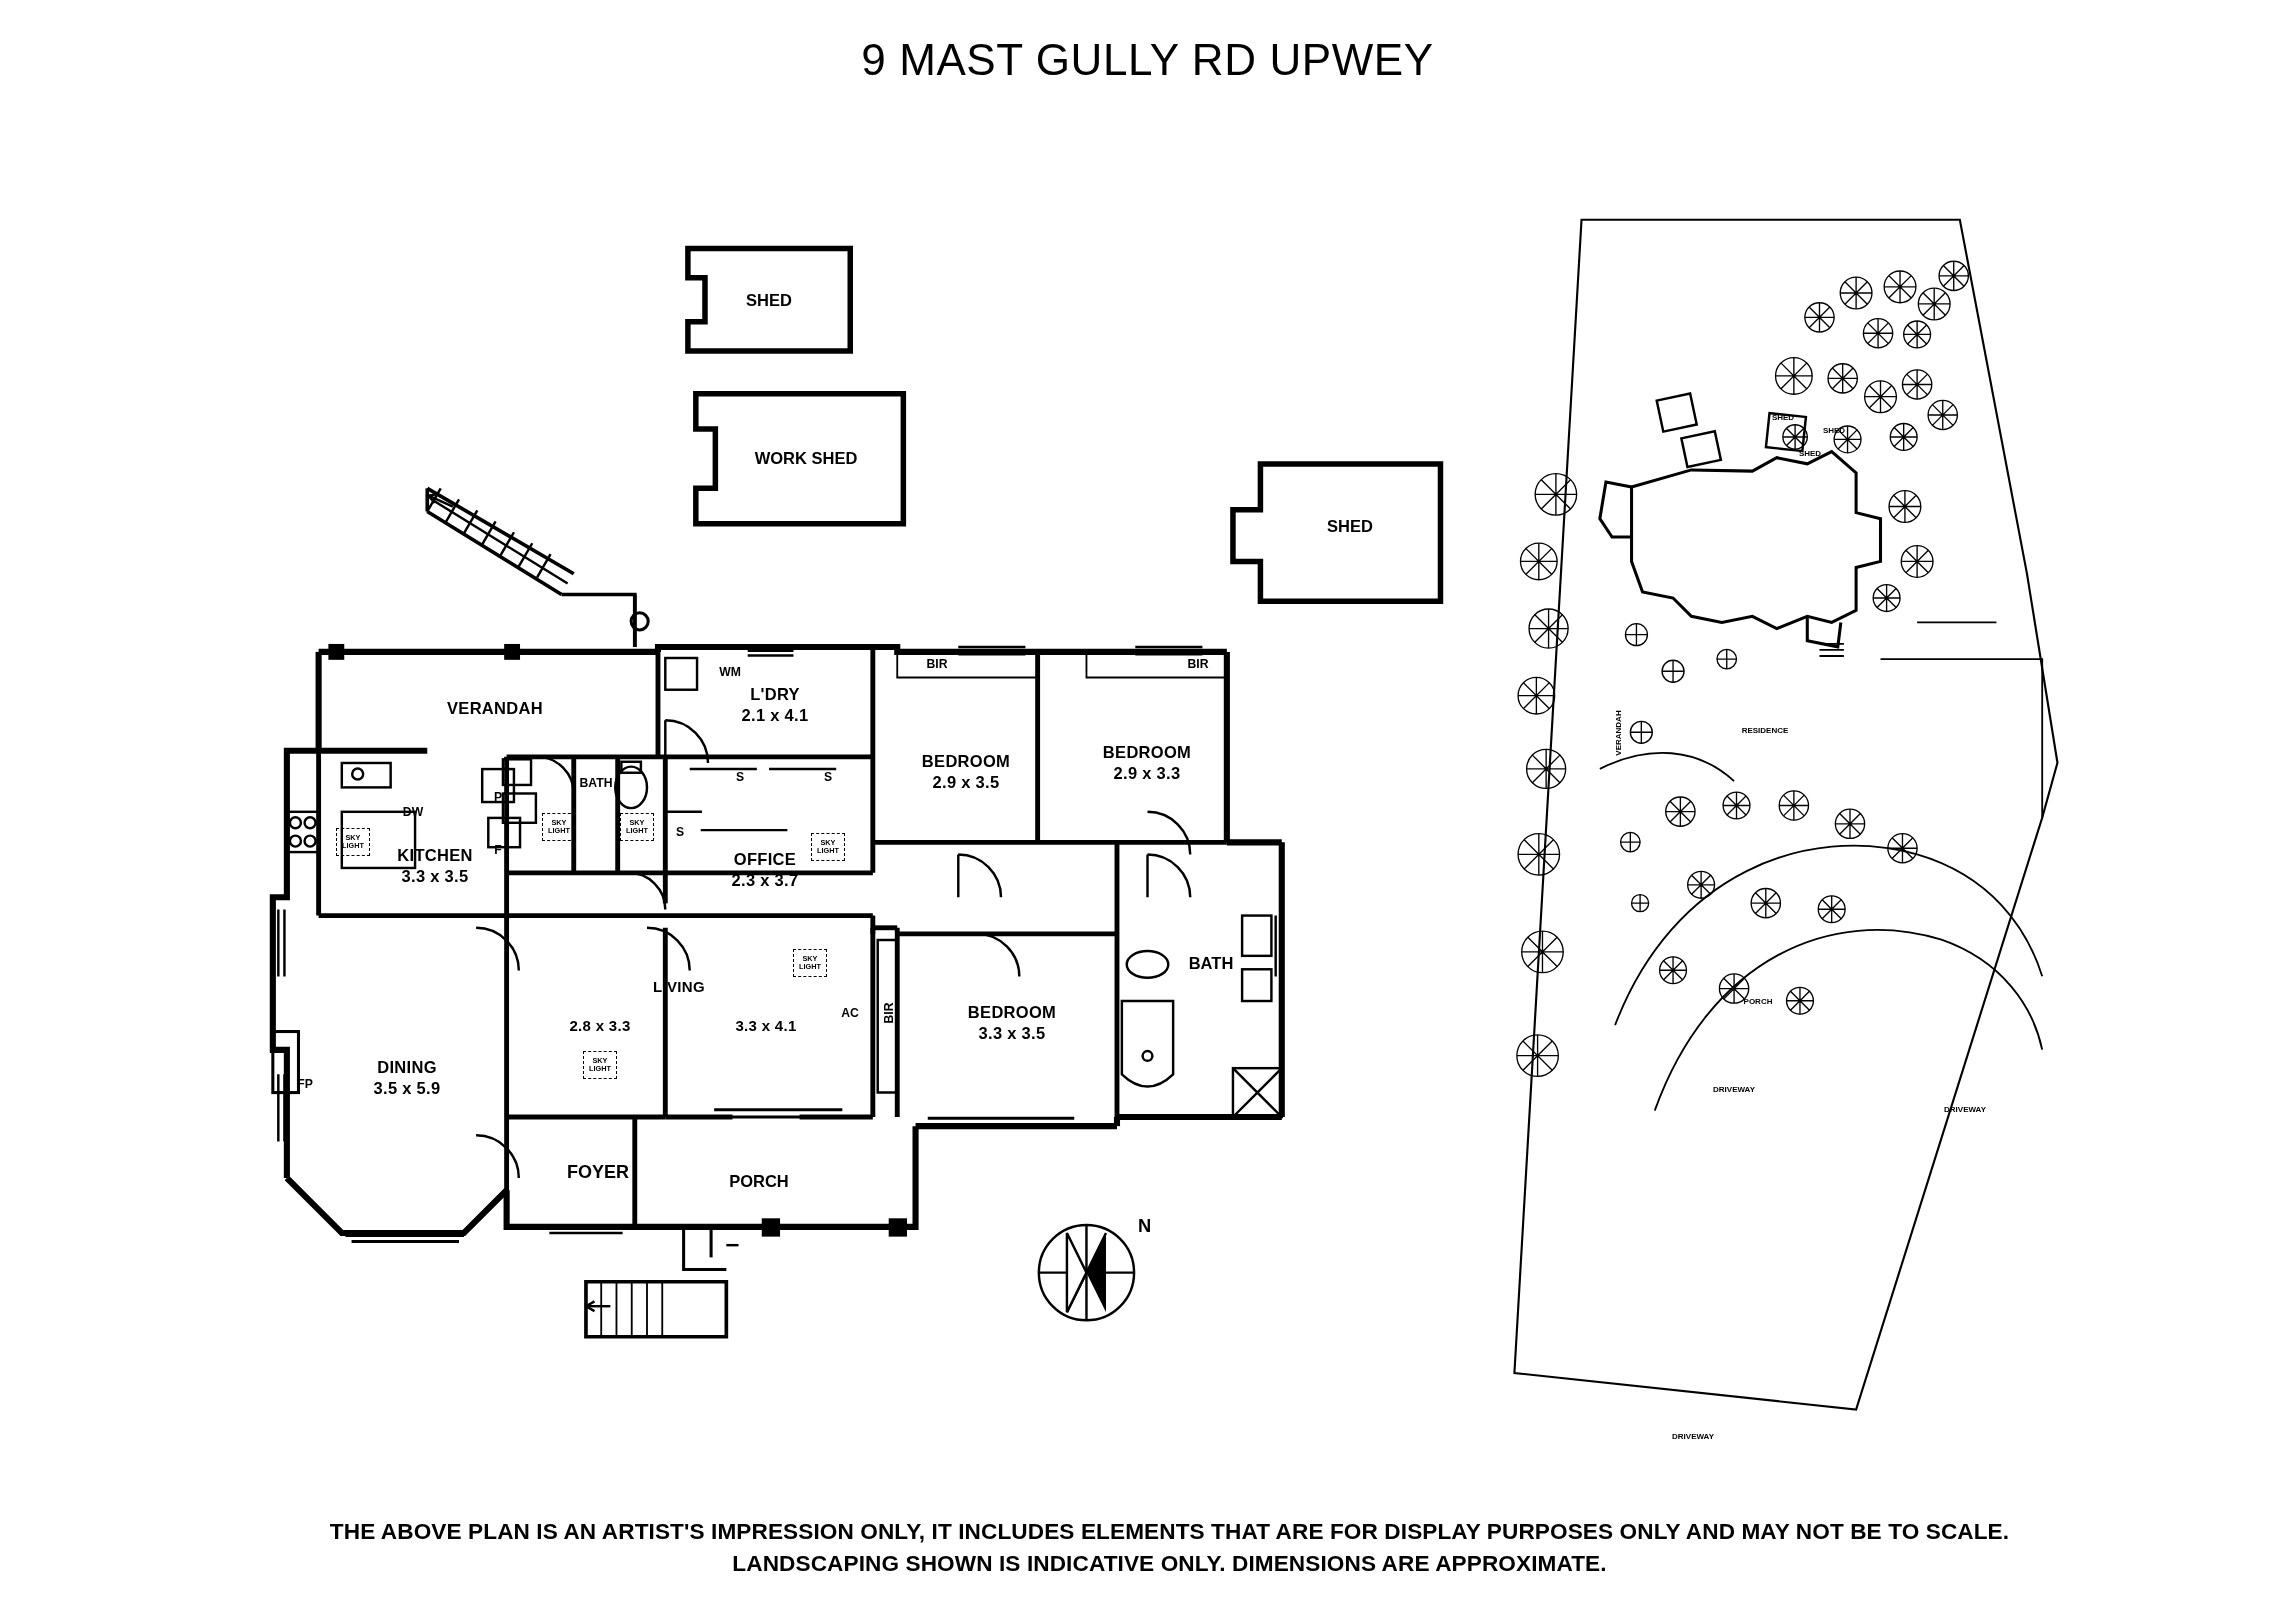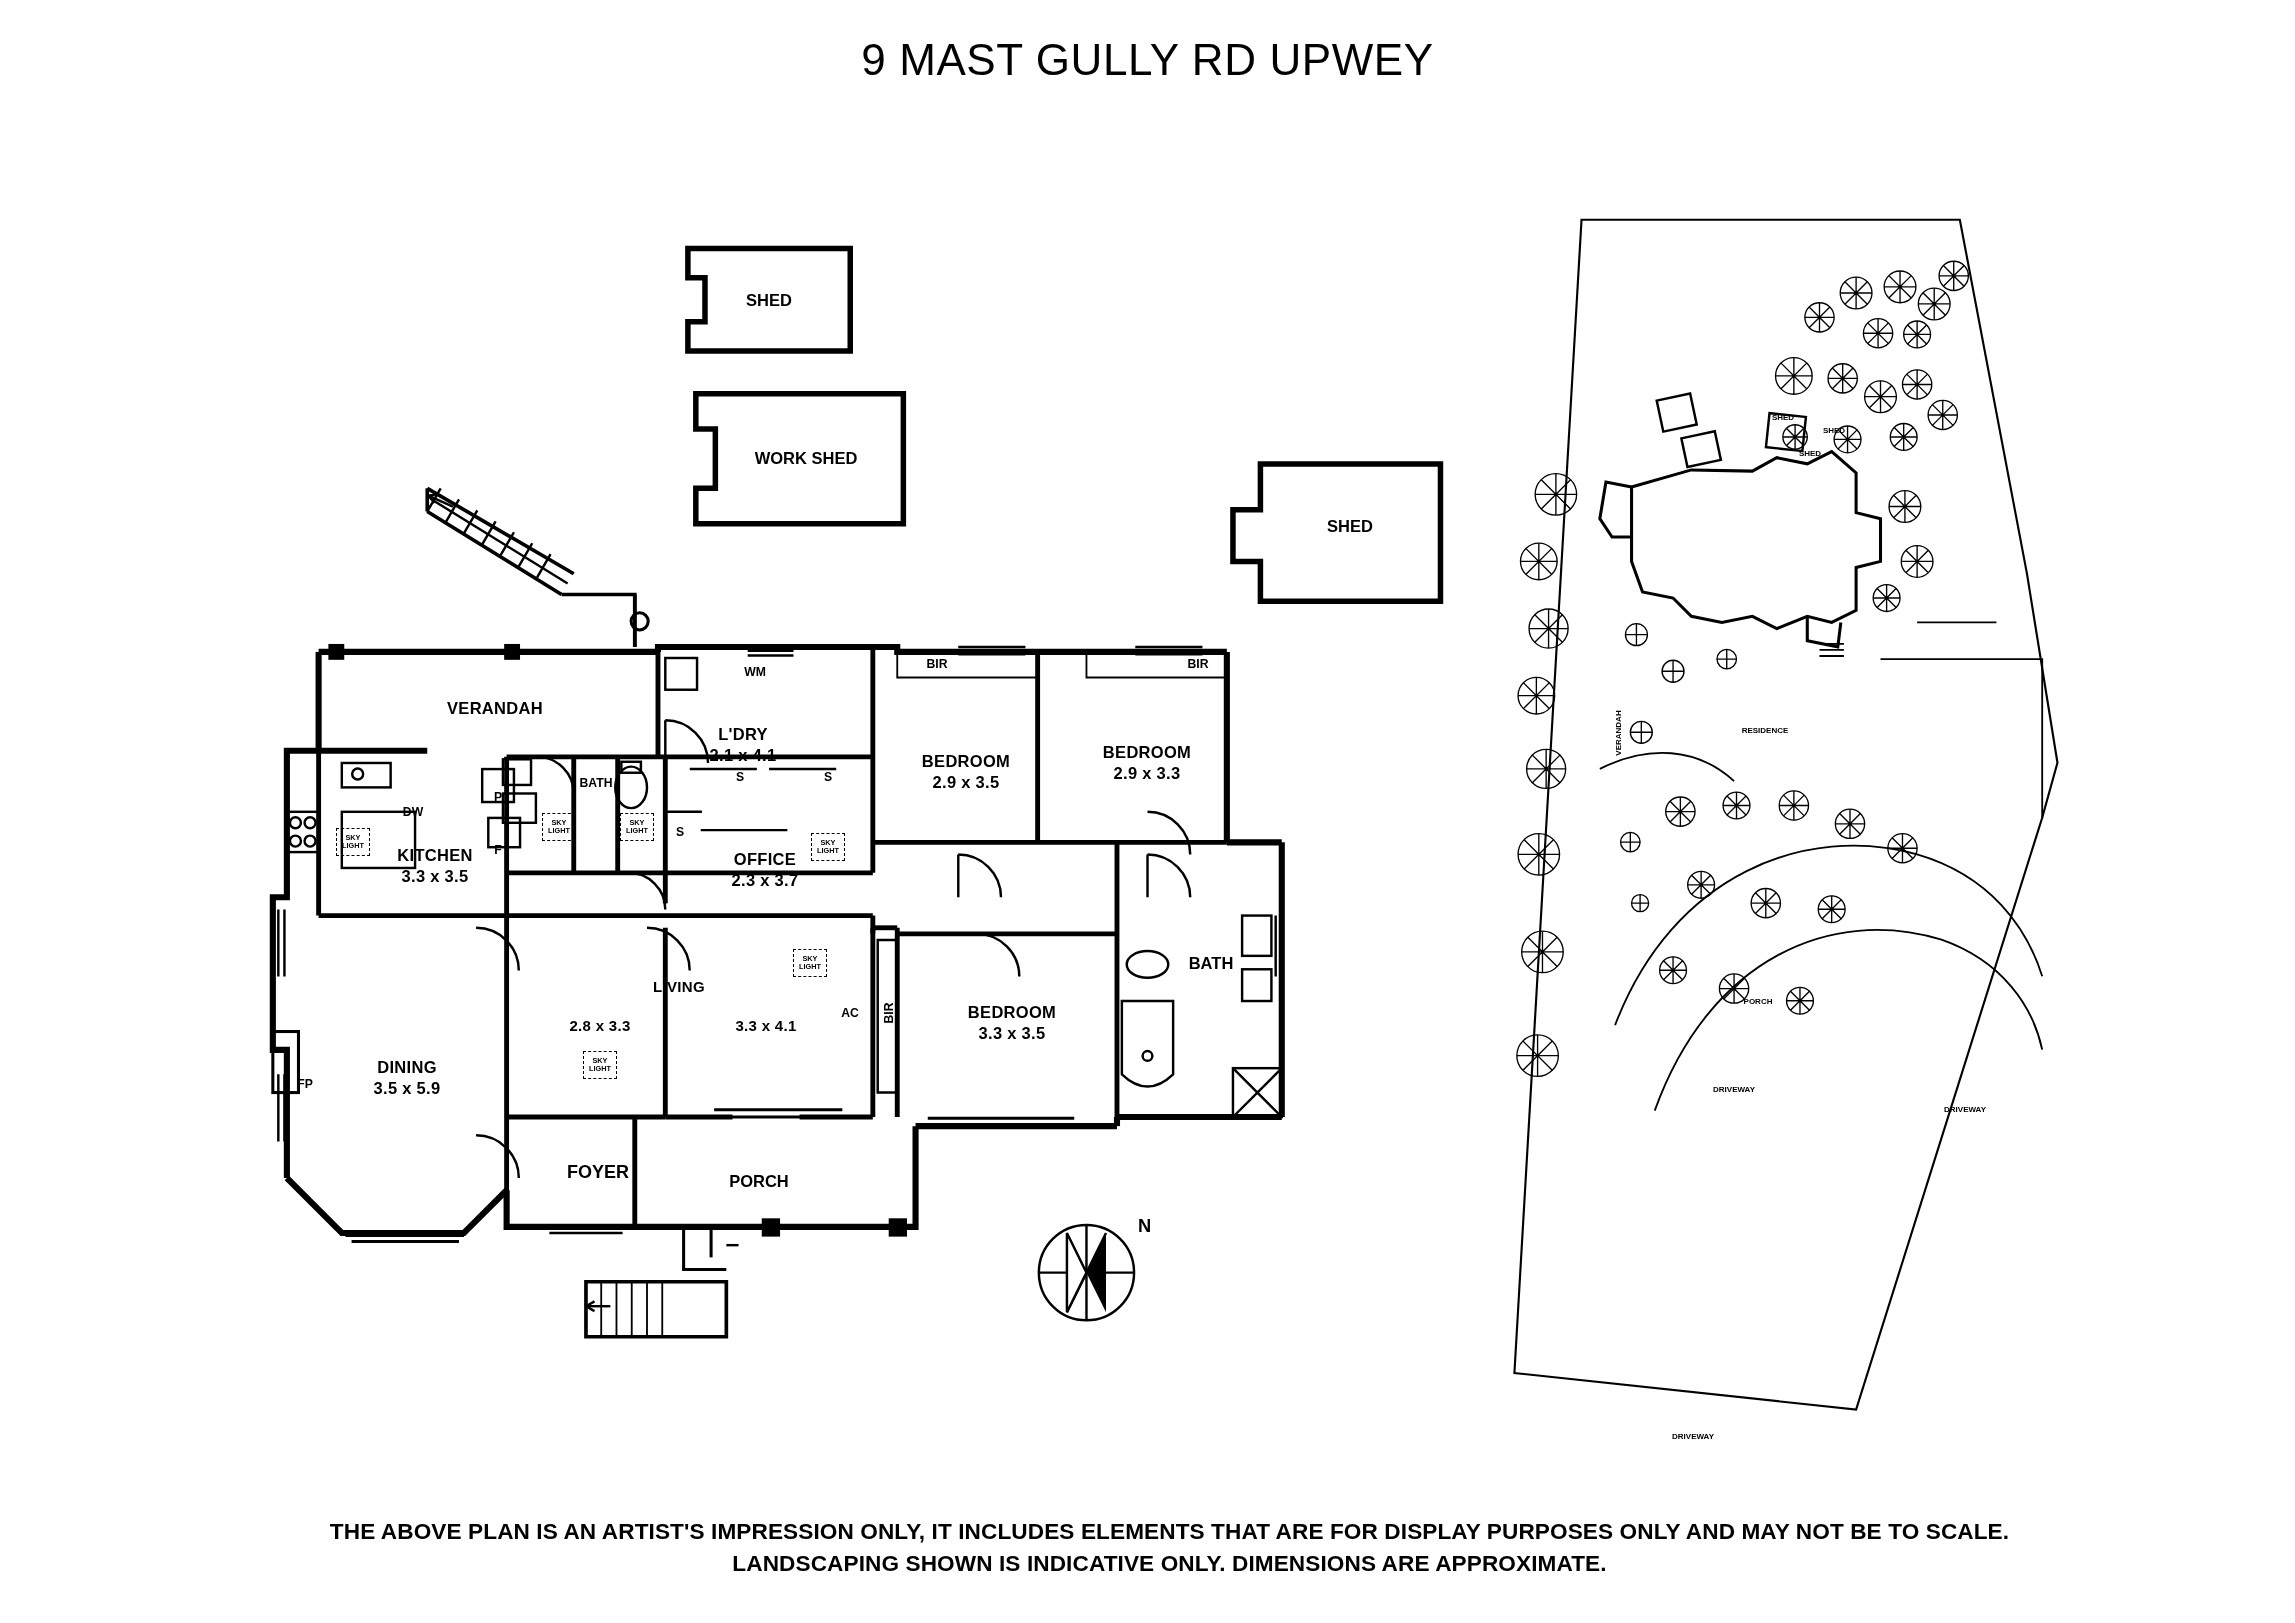--- a/index.html
+++ b/index.html
@@ -327,23 +327,23 @@
         <polygon points="1812,2020 1780,2085 1812,2150" fill="#000" stroke="none"></polygon>
         <polygon points="1748,2020 1780,2085 1748,2150" fill="#fff" stroke="#000"></polygon>
       </g>
     </g>
   </svg>
 
   <div class="room-label" style="left:495px;top:708px;">
     <span class="name">VERANDAH</span>
   </div>
 
-  <div class="tiny-label" style="left:755px;top:672px;">WM</div>
-
-  <div class="room-label" style="left:743px;top:705px;margin-top:40px;">
+  <div class="tiny-label" style="left:730px;top:672px;">WM</div>
+
+  <div class="room-label" style="left:775px;top:705px;">
     <span class="name">L'DRY</span>
     <span class="dim">2.1 x 4.1</span>
   </div>
 
   <div class="tiny-label" style="left:937px;top:664px;">BIR</div>
   <div class="tiny-label" style="left:1198px;top:664px;">BIR</div>
 
   <div class="room-label" style="left:966px;top:772px;">
     <span class="name">BEDROOM</span>
     <span class="dim">2.9 x 3.5</span>

